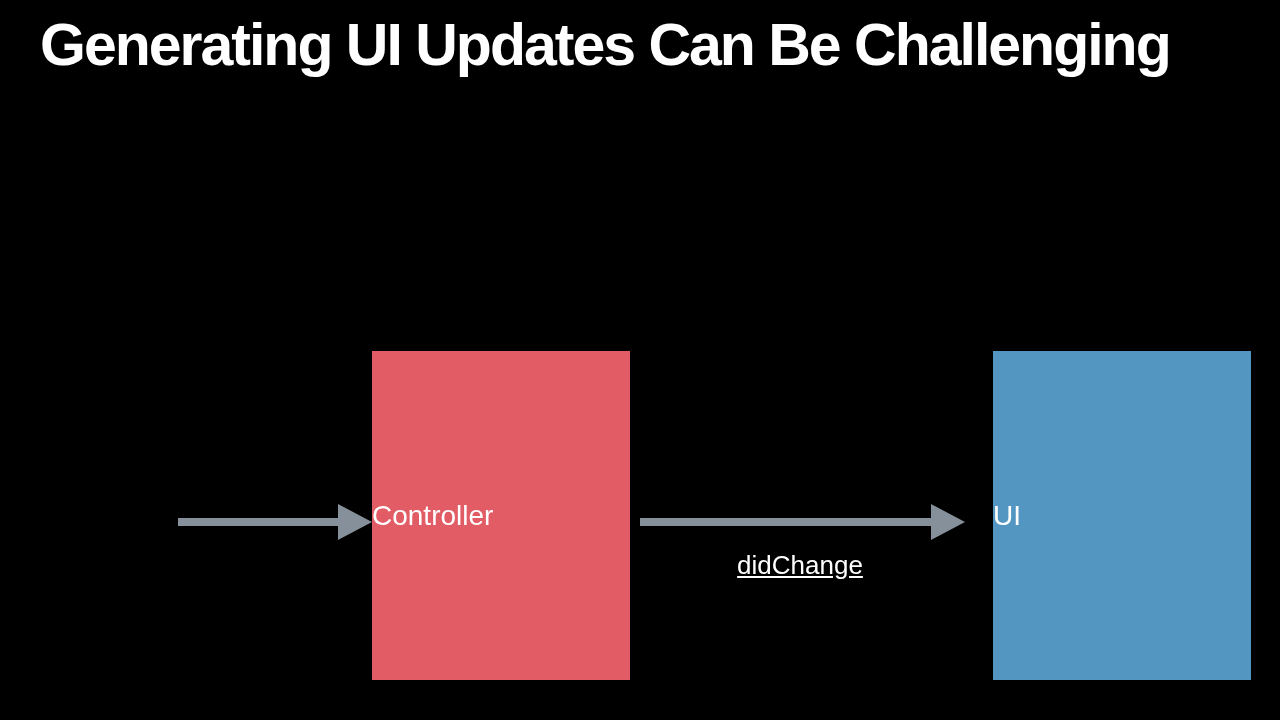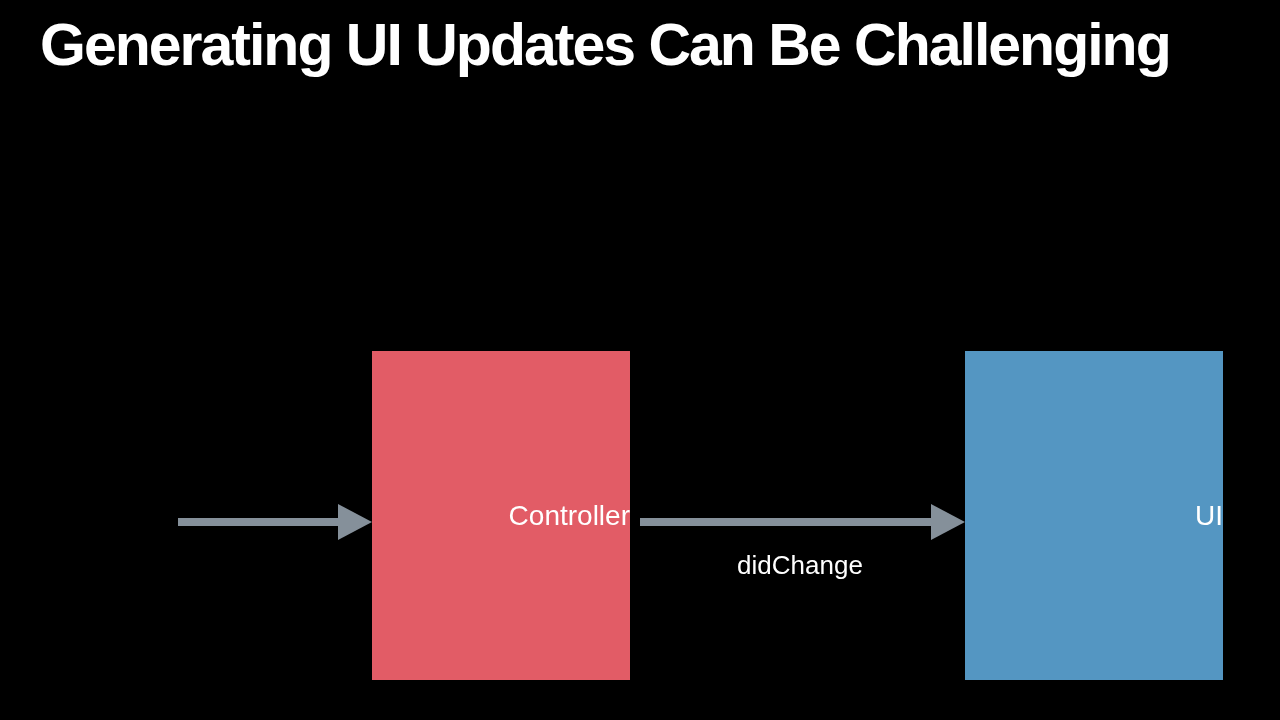--- a/index.html
+++ b/index.html
@@ -29,24 +29,24 @@
     line-height: 1.15;
     white-space: nowrap;
   }
   .node {
     position: absolute;
     top: 351px;
     width: 258px;
     height: 329px;
     display: flex;
     align-items: center;
-    justify-content: flex-end;
+    justify-content: flex-start;
   }
   .node-controller { left: 372px; }
-  .node-ui { left: 965px; }
+  .node-ui { left: 993px; }
   .node-label {
     color: #FFFFFF;
     font-size: 28px;
     font-weight: 400;
   }
   .arrow {
     position: absolute;
     top: 498px;
     height: 48px;
     display: block;
@@ -63,20 +63,21 @@
   }
   .flow-label-web-service {
     left: 155px;
     top: 533px;
     width: 240px;
   }
   .flow-label-did-change {
     left: 690px;
     top: 550px;
     width: 220px;
+    text-decoration: underline;
   }
 </style>
 </head>
 <body>
 
 <div class="slide">
 
   <h1 class="slide-title">Generating UI Updates Can Be Challenging</h1>
 
   <svg class="arrow arrow-web-service" viewBox="0 0 194 48" xmlns="http://www.w3.org/2000/svg" aria-hidden="true" style="color: rgb(133, 144, 154);">

